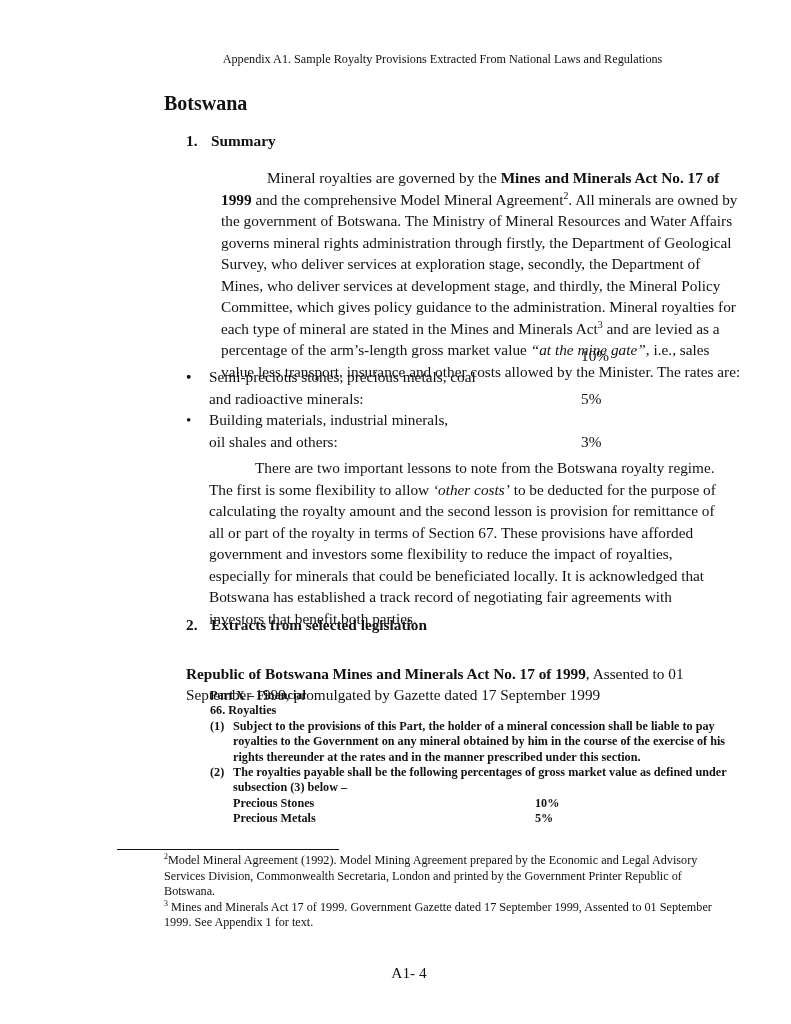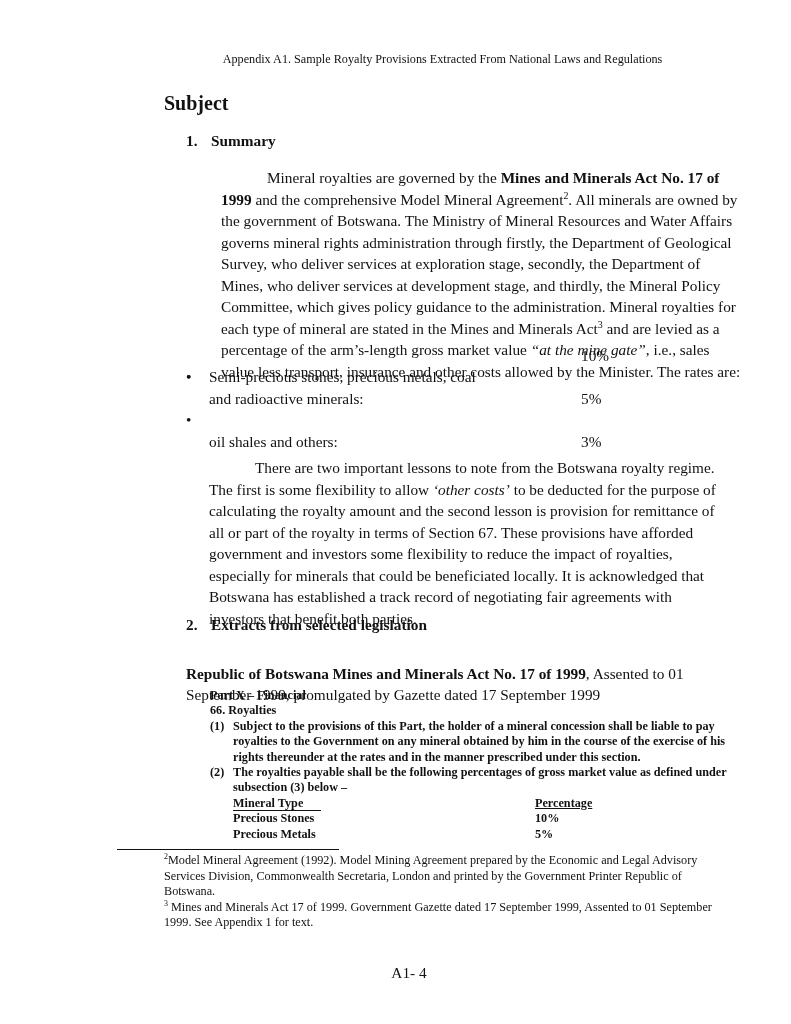--- a/index.html
+++ b/index.html
@@ -32,21 +32,21 @@
   .fn-rule { left: 117px; top: 849px; width: 175px; height: 0; border-top: 1px solid #111; }
   .footnotes { left: 117px; top: 853px; width: 560px; font-size: 12.2px; line-height: 15.6px; }
   sup { font-size: 65%; line-height: 0; vertical-align: super; }
   .page-num { left: 0; width: 724px; top: 964px; text-align: center; font-size: 15.3px; }
 </style>
 </head>
 <body>
 
 <div class="abs running-header">Appendix A1. Sample Royalty Provisions Extracted From National Laws and Regulations</div>
 
-<div class="abs country">Subject</div>
+<div class="abs country">Botswana</div>
 
 <div class="abs sec-head sec1">
   <span class="num">1.</span><span>Summary</span>
 </div>
 
 <div class="abs body-text para1">
   <span>Mineral royalties are governed by the </span><b>Mines and Minerals Act No. 17 of 1999</b><span> and the comprehensive Model Mineral Agreement</span><sup>2</sup><span>. All minerals are owned by the government of Botswana. The Ministry of Mineral Resources and Water Affairs governs mineral rights administration through firstly, the Department of Geological Survey, who deliver services at exploration stage, secondly, the Department of Mines, who deliver services at development stage, and thirdly, the Mineral Policy Committee, which gives policy guidance to the administration. Mineral royalties for each type of mineral are stated in the Mines and Minerals Act</span><sup>3</sup><span> and are levied as a percentage of the arm’s-length gross market value </span><i>“at the mine gate”</i><span>, i.e., sales value less transport, insurance and other costs allowed by the Minister.  The rates are:</span>
 </div>
 
 <ul class="abs rates">
@@ -55,21 +55,21 @@
     <span class="pct">10%</span>
   </li>
   <li>
     <span class="bullet">•</span>
     <span>Semi-precious stones, precious metals, coal</span><br>
     <span>and radioactive minerals:</span>
     <span class="pct">5%</span>
   </li>
   <li>
     <span class="bullet">•</span>
-    <br>
+    <span>Building materials, industrial minerals,</span><br>
     <span>oil shales and others:</span>
     <span class="pct">3%</span>
   </li>
 </ul>
 
 <div class="abs body-text para2">
   <span>There are two important lessons to note from the Botswana royalty regime. The first is some flexibility to allow </span><i>‘other costs’</i><span> to be deducted for the purpose of calculating the royalty amount and the second lesson is provision for remittance of all or part of the royalty in terms of Section 67. These provisions have afforded government and investors some flexibility to reduce the impact of royalties, especially for minerals that could be beneficiated locally. It is acknowledged that Botswana has established a track record of negotiating fair agreements with investors that benefit both parties.</span>
 </div>
 
 <div class="abs sec-head sec2">
@@ -86,24 +86,20 @@
   <div class="item">
     <span class="lbl">(1)</span>
     <span>Subject to the provisions of this Part, the holder of a mineral concession shall be liable to pay royalties to the Government on any mineral obtained by him in the course of the exercise of his rights thereunder at the rates and in the manner prescribed under this section.</span>
   </div>
   <div class="item">
     <span class="lbl">(2)</span>
     <span>The royalties payable shall be the following percentages of gross market value as defined under subsection (3) below –</span>
   </div>
   <table>
     <tbody>
-        <tr>
-      <td class="c1"><span class="u1">Mineral Type</span></td>
-      <td><span class="u2">Percentage</span></td>
-    </tr>
     <tr>
       <td class="c1">Precious Stones</td>
       <td>10%</td>
     </tr>
     <tr>
       <td class="c1">Precious Metals</td>
       <td>5%</td>
     </tr>
   </tbody>
     </table>

